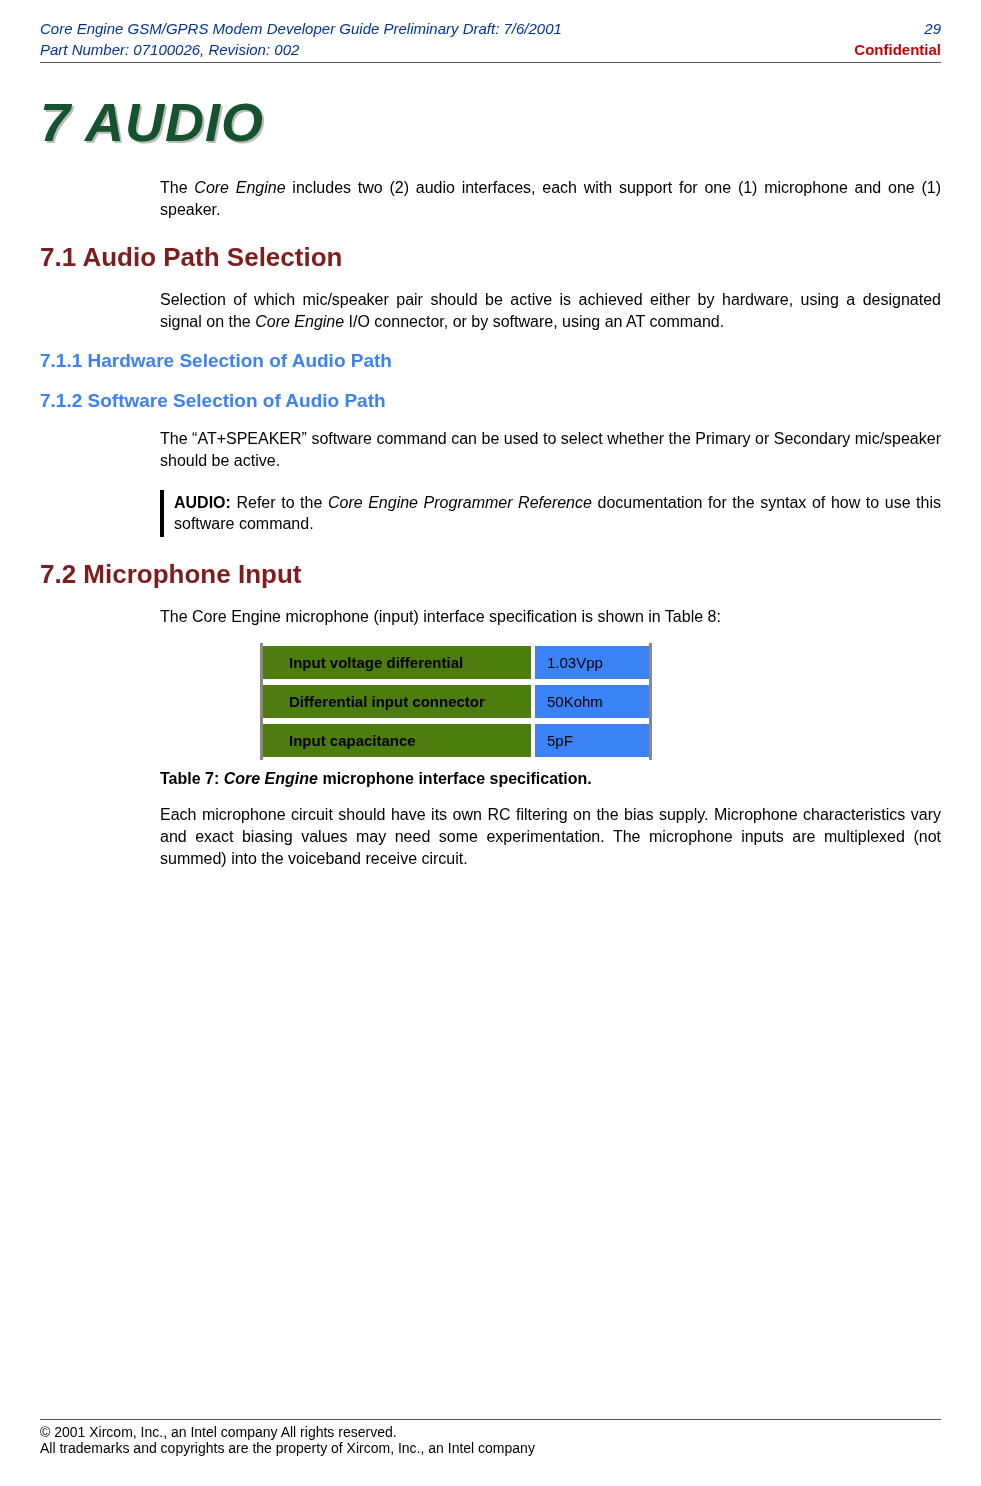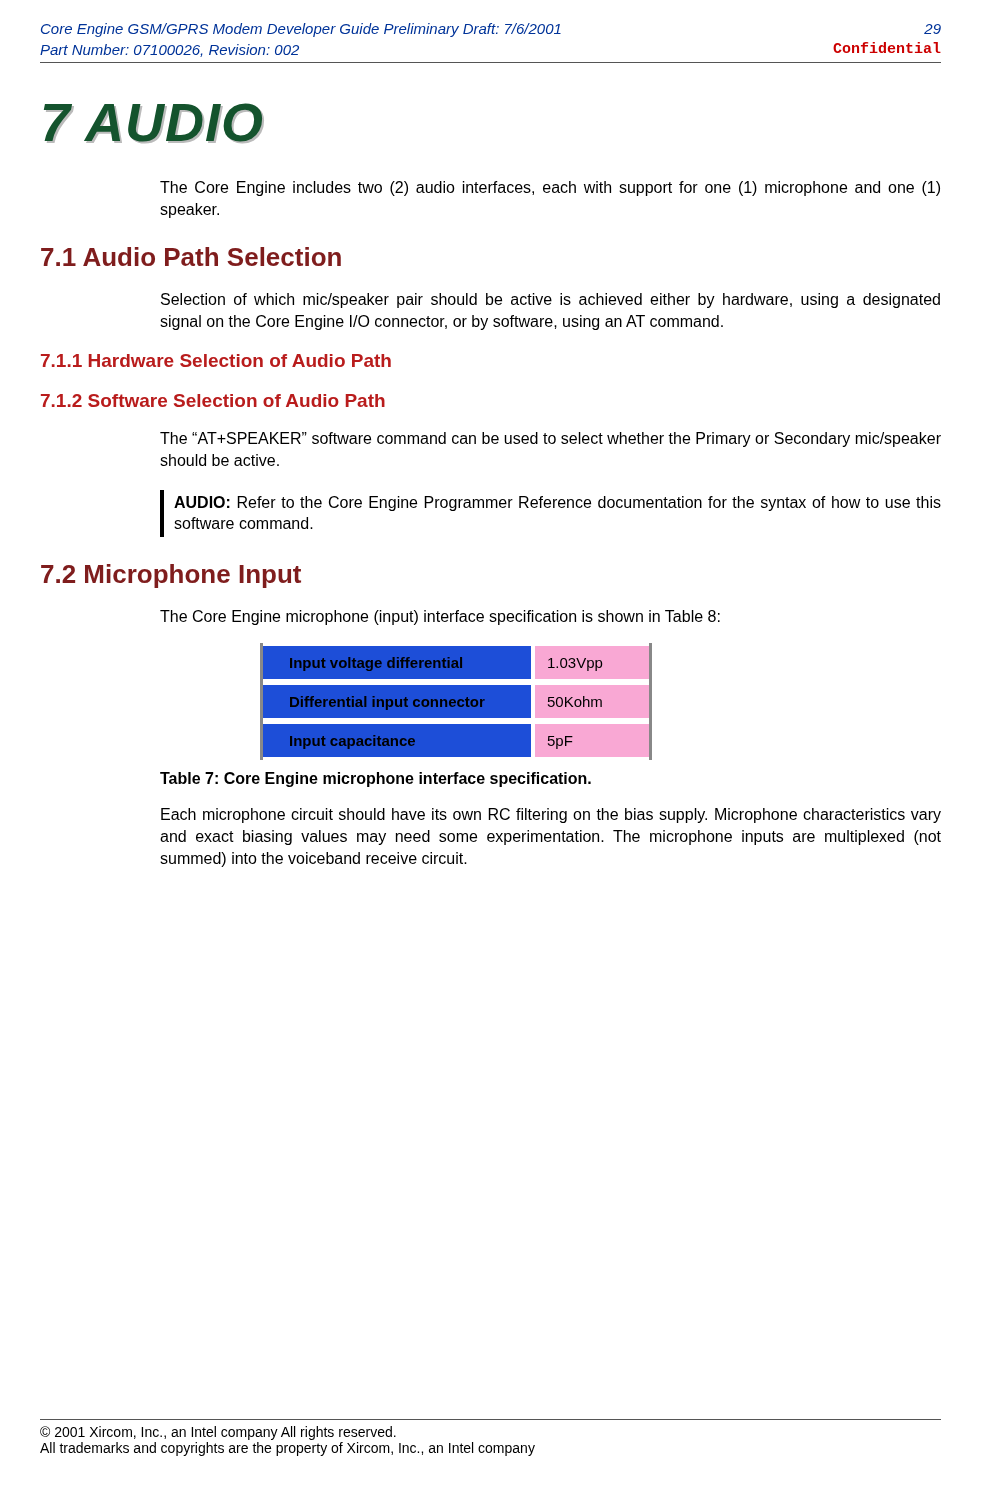--- a/index.html
+++ b/index.html
@@ -18,21 +18,21 @@
   }
   .header-row {
     display: flex;
     justify-content: space-between;
     font-style: italic;
     color: #003399;
     font-size: 15px;
     line-height: 1.4;
   }
   .header-row .right { text-align: right; }
-  .header-row .confidential { font-style: normal; color: #cc0000; font-weight: bold; font-family: Liberation Mono, monospace; }
+  .header-row .confidential { font-style: normal; color: #cc0000; font-weight: bold; }
   .header-hr {
     border: none;
     border-top: 1px solid #555;
     margin: 2px 0 20px 0;
   }
   h1.chapter {
     color: #14532d;
     font-size: 54px;
     font-weight: bold;
     font-style: italic;
@@ -47,21 +47,21 @@
     line-height: 1.35;
     margin-bottom: 16px;
   }
   h2.h1 {
     color: #7f1d1d;
     font-size: 26px;
     font-weight: bold;
     margin: 22px 0 14px 0;
   }
   h3.h2 {
-    color: #b91c1c;
+    color: #3b82f6;
     font-size: 19px;
     font-weight: bold;
     margin: 18px 0 10px 0;
   }
   .note-box {
     margin-left: 120px;
     border-left: 4px solid #000;
     padding: 2px 0 2px 10px;
     margin-top: 18px;
     margin-bottom: 18px;
@@ -78,29 +78,29 @@
     margin-bottom: 10px;
     border-left: 3px solid #888;
     border-right: 3px solid #888;
   }
   table.spec td, table.spec th {
     padding: 8px 12px;
     font-size: 15px;
     text-align: left;
   }
   table.spec th {
-    background: #1d4ed8;
+    background: #4d7c0f;
     font-weight: bold;
     width: 230px;
     border-top: 3px solid #fff;
     border-bottom: 3px solid #fff;
     padding-left: 26px;
   }
   table.spec td {
-    background: #f9a8d4;
+    background: #3b82f6;
     width: 90px;
     border-top: 3px solid #fff;
     border-bottom: 3px solid #fff;
     border-left: 4px solid #fff;
   }
   .table-caption {
     margin-left: 120px;
     font-weight: bold;
     font-size: 16px;
     margin-bottom: 16px;
@@ -111,21 +111,21 @@
     bottom: 30px;
     left: 40px;
     right: 40px;
     font-size: 14px;
   }
   .footer-hr {
     border: none;
     border-top: 1px solid #555;
     margin-bottom: 4px;
   }
-  .italic { }
+  .italic { font-style: italic; }
 </style>
 </head>
 <body>
 
 <div class="page">
 
   <div class="header-row">
     <div>
       <div>Core Engine GSM/GPRS Modem Developer Guide Preliminary Draft: 7/6/2001</div>
       <div>Part Number: 07100026, Revision: 002</div>

